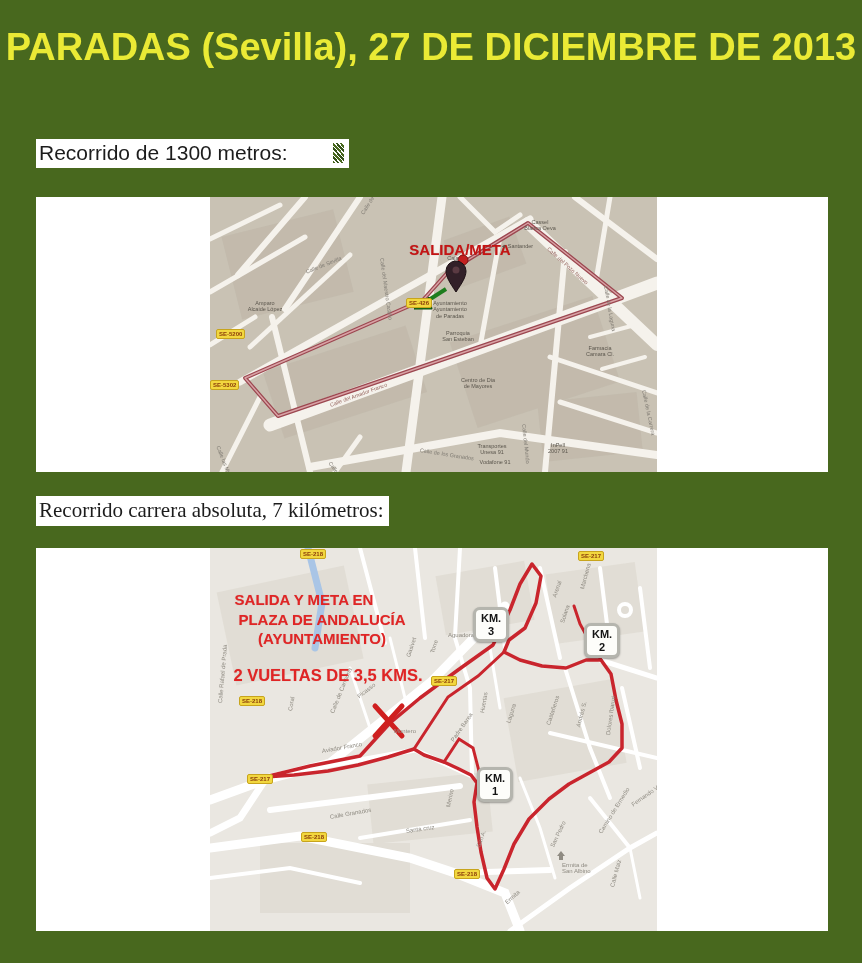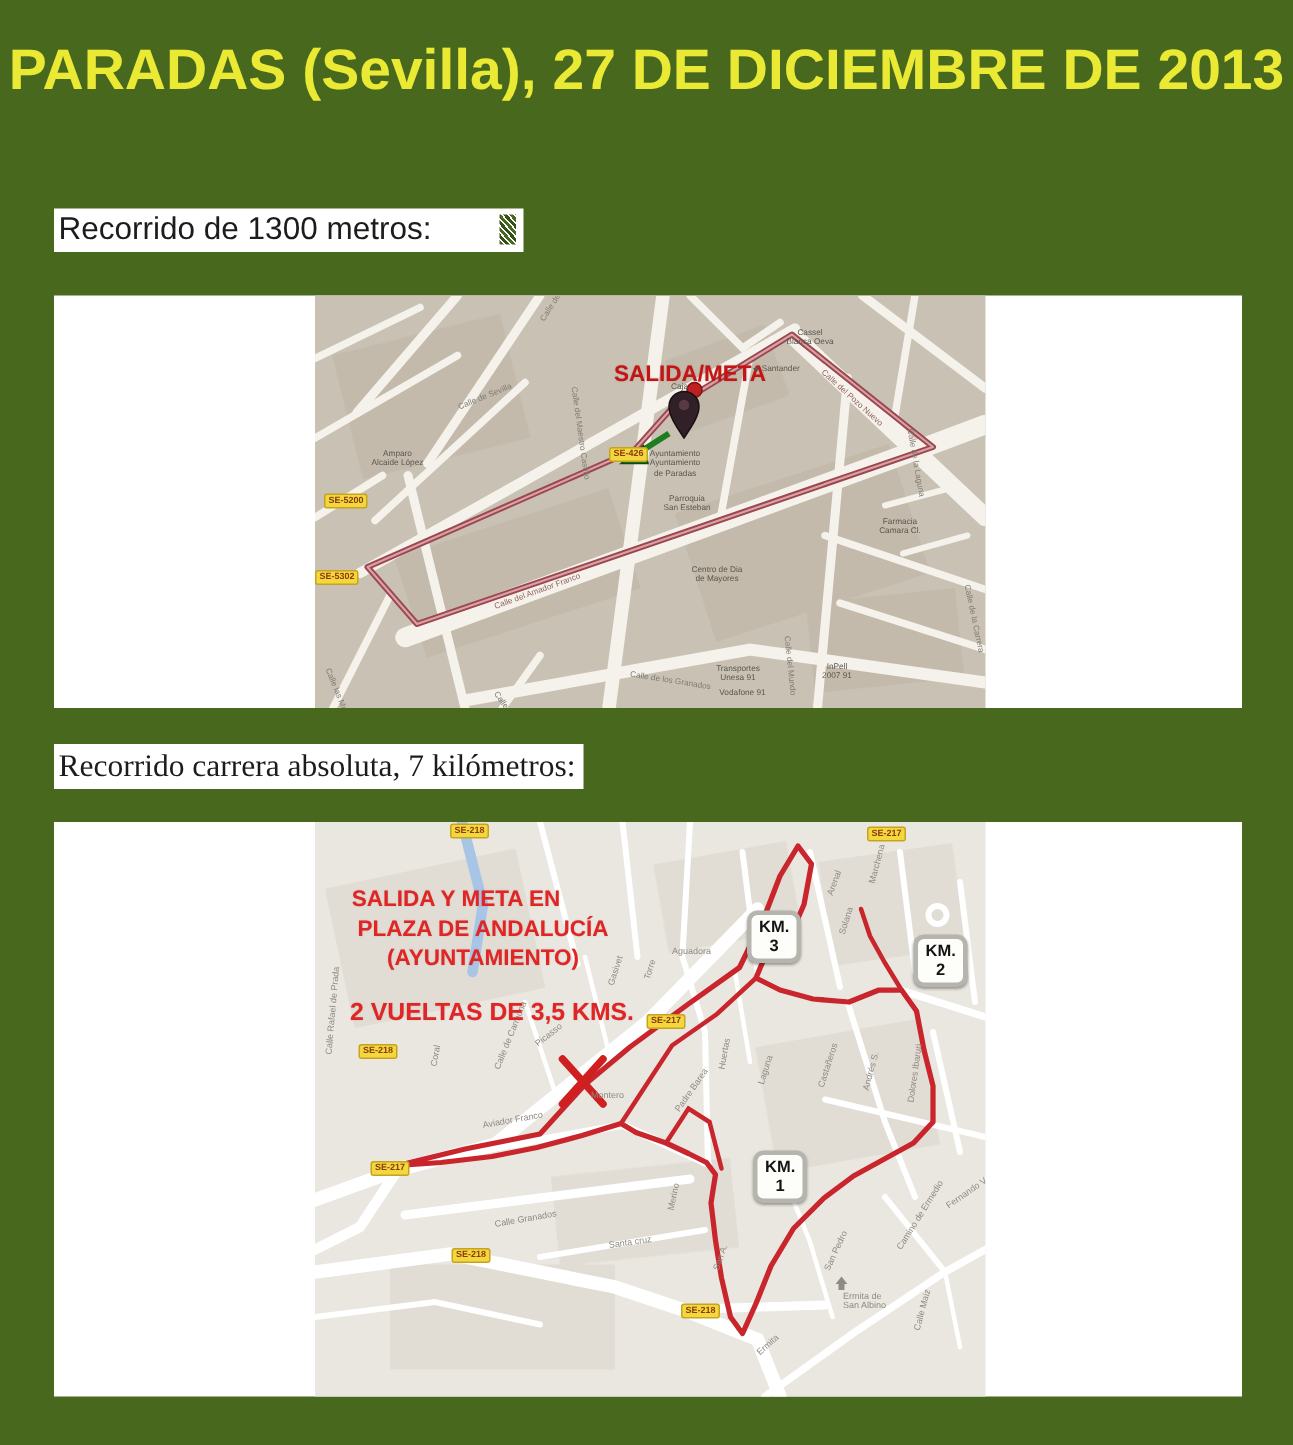--- a/index.html
+++ b/index.html
@@ -59,21 +59,21 @@
     position:absolute;
     background:#f2d73f;border:1px solid #c7a41d;border-radius:2px;
     color:#8a3c0a;font-size:6px;font-weight:bold;
     padding:0px 2px;line-height:8px;white-space:nowrap;
   }
   .km-badge{
     position:absolute;
     background:#fdfdfa;border:3px solid #b5b5ae;border-radius:7px;
     box-shadow:0 1px 2px rgba(0,0,0,0.35);
     color:#141414;font-weight:bold;font-size:11px;line-height:1.15;
-    text-align:center;padding:2px 5px;white-space:pre;margin-left:25px;
+    text-align:center;padding:2px 5px;white-space:pre;
   }
   .salida-meta{
     position:absolute;left:250px;top:44px;transform:translateX(-50%);
     color:#c41414;font-weight:bold;font-size:15px;white-space:nowrap;
     text-shadow:0 0 1px rgba(120,0,0,.35);
     text-align:center;
   }
   .map2-line{
     position:absolute;transform:translateX(-50%);
     color:#e02525;font-weight:bold;font-size:15px;white-space:nowrap;

